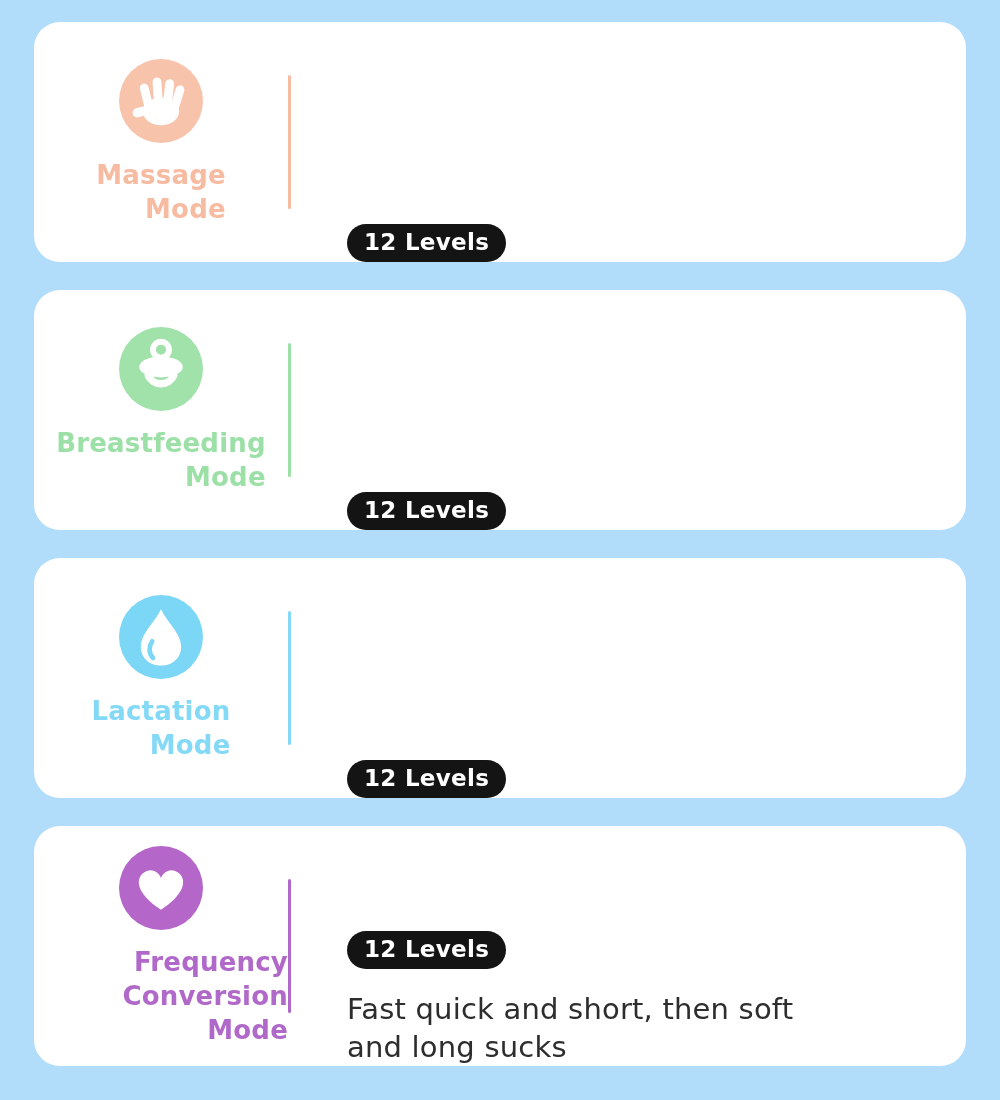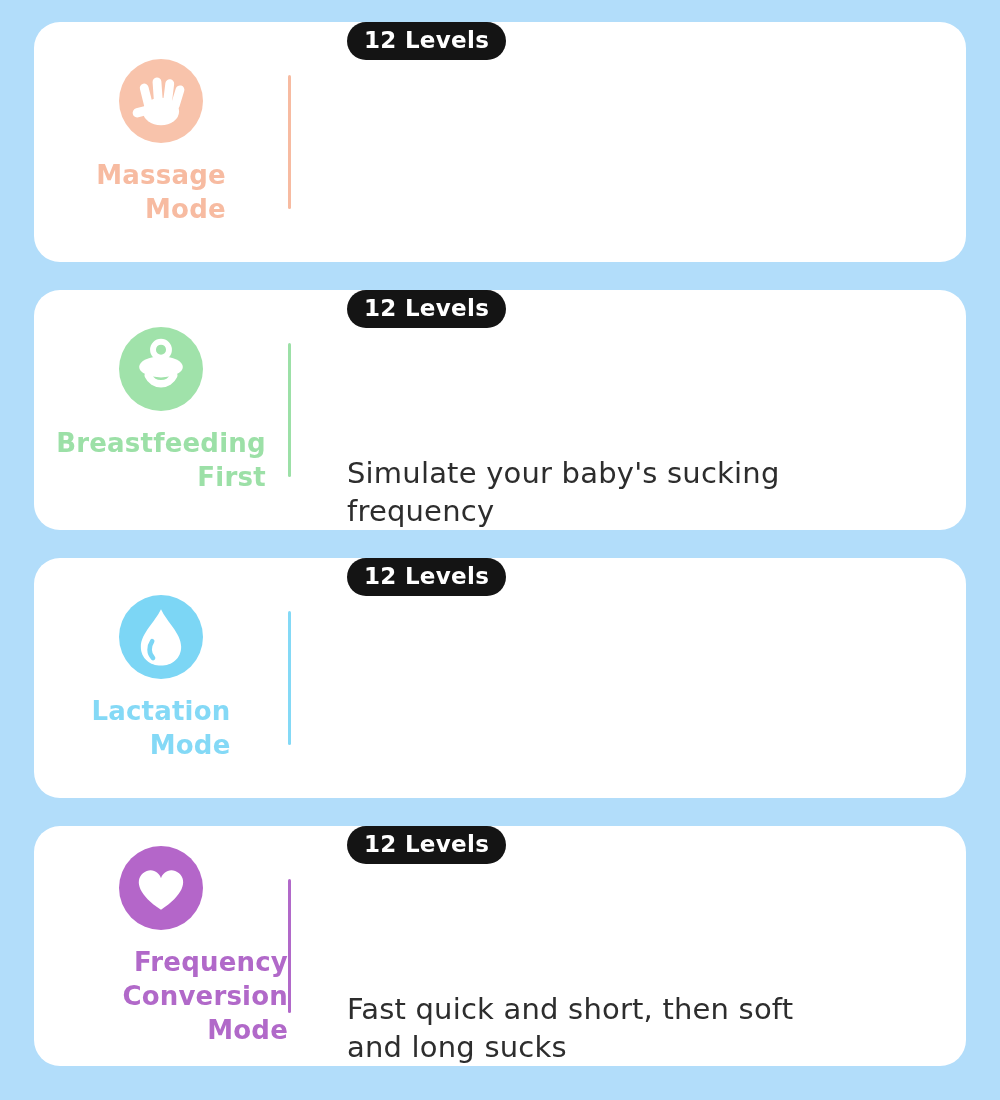--- a/index.html
+++ b/index.html
@@ -58,21 +58,21 @@
     height: 134px;
     border-radius: 2px;
     background: var(--accent);
     align-self: center;
     flex: 0 0 3px;
   }
   .right-col {
     flex: 1;
     display: flex;
     flex-direction: column;
-    justify-content: space-between;
+    justify-content: flex-end;
     padding-left: 56px;
     padding-right: 20px;
     gap: 21px;
   }
   .levels-badge {
     align-self: flex-start;
     background: var(--badge-bg, #141414);
     color: var(--badge-text, #FFFFFF);
     font-size: 23px;
     font-weight: bold;
@@ -118,27 +118,25 @@
   <div class="card" style="--accent: #9CE0A7; --icon-bg: #A0E2AA; background: rgb(255, 255, 255);">
     <div class="left-col">
       <div class="icon-circle">
         <svg viewBox="0 0 100 100">
           <circle cx="50" cy="27" r="9.5" fill="none" stroke="#FFFFFF" stroke-width="7"></circle>
           <ellipse cx="50" cy="47.5" rx="26" ry="12.5" fill="#FFFFFF"></ellipse>
           <path d="M 35 58 A 16.5 16.5 0 0 0 65 58" fill="none" stroke="#FFFFFF" stroke-width="9" stroke-linecap="round"></path>
         </svg>
       </div>
       <div class="mode-label">Breastfeeding
-First</div>
+Mode</div>
     </div>
     <div class="divider"></div>
     <div class="right-col">
       <span class="levels-badge">12 Levels</span>
-      <div class="description">Simulate your baby's sucking
-frequency</div>
     </div>
   </div>
 
   <div class="card" style="--accent: #84D9F6; --icon-bg: #7CD6F5; background: rgb(255, 255, 255);">
     <div class="left-col">
       <div class="icon-circle">
         <svg viewBox="0 0 100 100">
           <path d="M50 17 C43 32 26 46 26 61.5 C26 75.5 37 84 50 84 C63 84 74 75.5 74 61.5 C74 46 57 32 50 17 Z" fill="#FFFFFF"></path>
           <path d="M39.5 55 C35.5 61 35 69.5 40.5 75" fill="none" stroke="var(--icon-bg)" stroke-width="5.5" stroke-linecap="round"></path>
         </svg>

